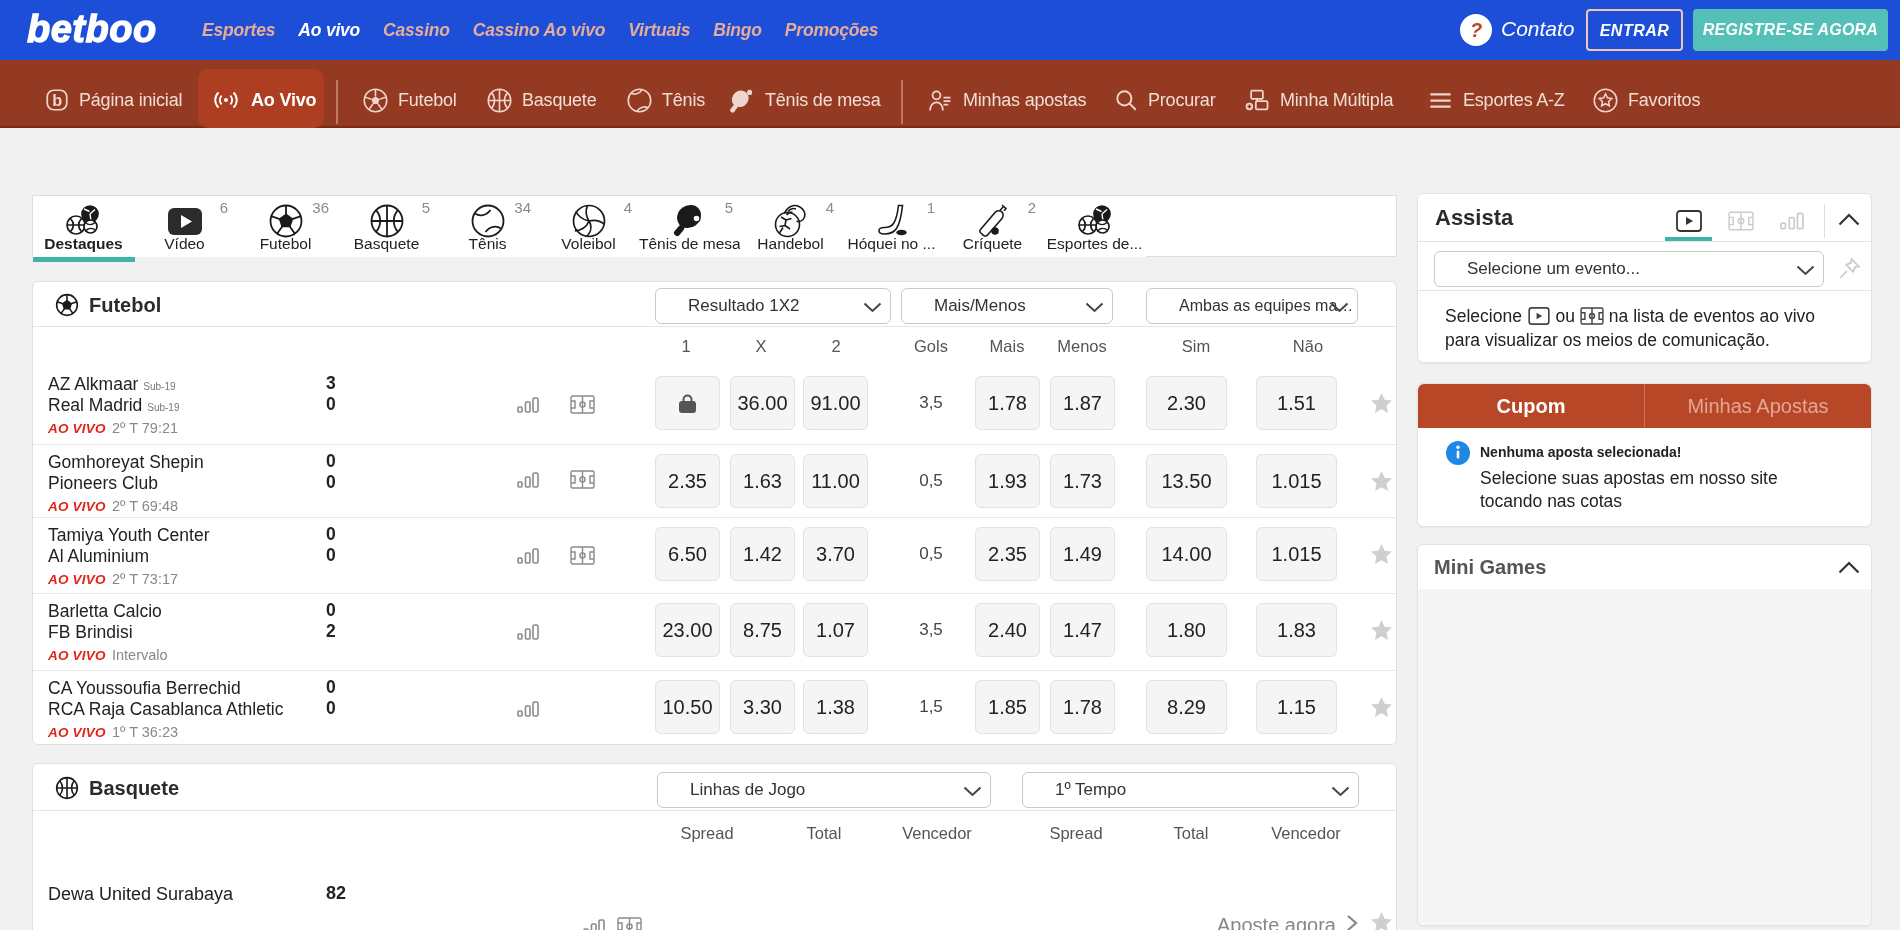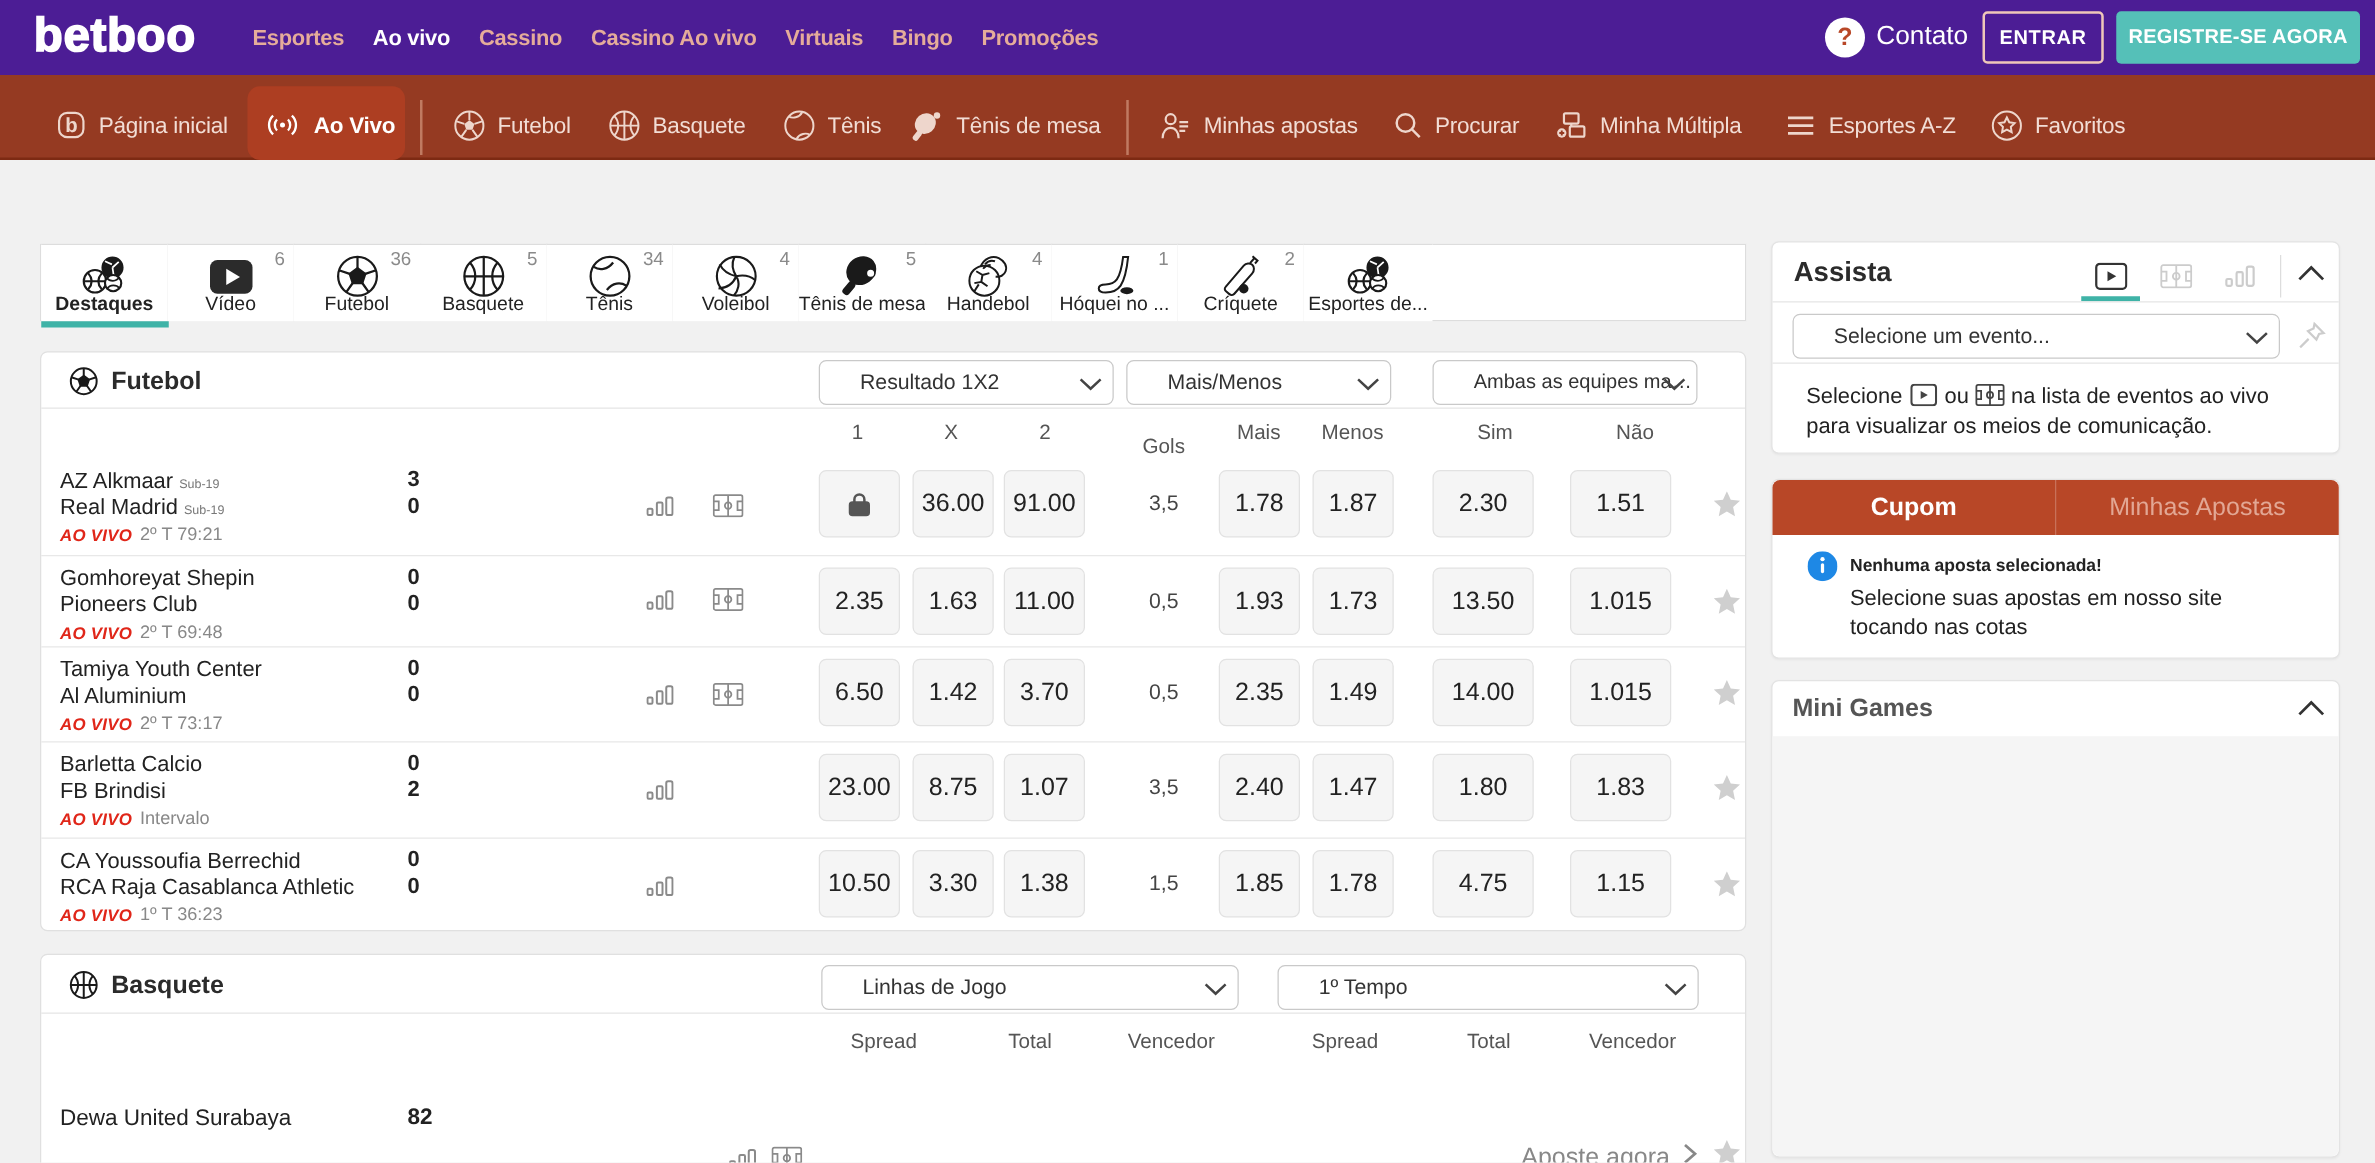--- a/index.html
+++ b/index.html
@@ -3,21 +3,21 @@
 <meta charset="utf-8">
 <title>betboo</title>
 <style>
 * { margin:0; padding:0; box-sizing:border-box; }
 html,body { width:1900px; height:930px; overflow:hidden; }
 body { font-family:"Liberation Sans", sans-serif; background:#f1f1f1; }
 .page { position:relative; width:1900px; height:930px; overflow:hidden; }
 .abs { position:absolute; }
 
 
-.h1 { position:absolute; left:0; top:0; width:1900px; height:74px; background:#4c1d95; }
+.h1 { position:absolute; left:0; top:0; width:1900px; height:74px; background:#1d4ed8;font-style:italic; }
 .logo { position:absolute; left:27px; top:8px; font-size:38px; font-weight:bold; color:#fff; letter-spacing:0.5px; -webkit-text-stroke:1.3px #fff; }
 .nav1 { position:absolute; left:202px; top:0; height:60px; display:flex; align-items:center; gap:23px; }
 .nav1 a { color:#e5ac9a; font-size:17.5px; font-weight:bold; text-decoration:none; letter-spacing:-0.2px; }
 .nav1 a.on { color:#fff; }
 .help { position:absolute; left:1460px; top:14px; width:32px; height:32px; border-radius:50%; background:#fff; color:#b84727; font-size:20px; font-weight:bold; text-align:center; line-height:32px; }
 .contato { position:absolute; left:1501px; top:17px; color:#fff; font-size:21px; }
 .btn-entrar { position:absolute; left:1586px; top:9px; width:97px; height:42px; border:2px solid #efc7b9; border-radius:4px; color:#fff; font-size:16px; font-weight:bold; text-align:center; line-height:39px; letter-spacing:0.5px; }
 .btn-reg { position:absolute; left:1693px; top:9px; width:195px; height:42px; background:#55c0b8; border-radius:4px; color:#fff; font-size:16px; font-weight:bold; text-align:center; line-height:42px; letter-spacing:0.2px; }
 
 
@@ -327,21 +327,21 @@
     <div class="sel" style="left:868px; top:6px; width:212px;">Mais/Menos<span class="chev"><svg width="19" height="11" viewBox="0 0 19 11" fill="none" stroke="#444" stroke-width="2">
               <path d="M1.5 1.5l8 7.5 8-7.5"></path>
             </svg></span></div>
     <div class="sel" style="left:1113px; top:6px; width:212px; font-size:16px;">Ambas as equipes ma…<span class="chev"><svg width="19" height="11" viewBox="0 0 19 11" fill="none" stroke="#444" stroke-width="2">
               <path d="M1.5 1.5l8 7.5 8-7.5"></path>
             </svg></span></div>
   </div>
   <div class="colhead" style="left:653px; top:55px;">1</div>
   <div class="colhead" style="left:728px; top:55px;">X</div>
   <div class="colhead" style="left:803px; top:55px;">2</div>
-  <div class="colhead" style="left:898px; top:66px;">Gols</div>
+  <div class="colhead" style="left:898px; top:55px;">Gols</div>
   <div class="colhead" style="left:974px; top:55px;">Mais</div>
   <div class="colhead" style="left:1049px; top:55px;">Menos</div>
   <div class="colhead" style="left:1163px; top:55px;">Sim</div>
   <div class="colhead" style="left:1275px; top:55px;">Não</div>
 
   <div class="orow" style="top:85px; height:77px; border-top:none;">
     <div class="t1">AZ Alkmaar <span class="sub">Sub-19</span></div>
     <div class="t2">Real Madrid <span class="sub">Sub-19</span></div>
     <div class="sc1">3</div>
         <div class="sc2">0</div>
@@ -471,21 +471,21 @@
             <rect x="1" y="12" width="4" height="5" rx="1"></rect>
             <rect x="8.5" y="7" width="4.5" height="10" rx="1"></rect>
             <rect x="16" y="3" width="5" height="14" rx="1.5"></rect>
           </svg></div>
     <div class="odd" style="left:622px;">10.50</div>
     <div class="odd" style="left:697px;">3.30</div>
     <div class="odd" style="left:770px;">1.38</div>
     <div class="gols" style="left:878px;">1,5</div>
     <div class="odd" style="left:942px;">1.85</div>
     <div class="odd" style="left:1017px;">1.78</div>
-    <div class="odd w" style="left:1113px;">4.75</div>
+    <div class="odd w" style="left:1113px;">8.29</div>
     <div class="odd w" style="left:1223px;">1.15</div>
     <div class="rstar" style="left:1337px;"><svg width="23" height="22" viewBox="0 0 23 22" fill="#cfcfcf">
             <path d="M11.5 0l3.1 6.8 7.4.8-5.5 5 1.5 7.3-6.5-3.7-6.5 3.7 1.5-7.3-5.5-5 7.4-.8z"></path>
           </svg></div>
   </div>
 </div>
 
 <div class="panel" id="basquete" style="left:32px; top:763px; width:1365px; height:200px;">
   <div class="phead" style="height:47px;">
     <div class="ptitle" style="left:22px; top:12px;">

